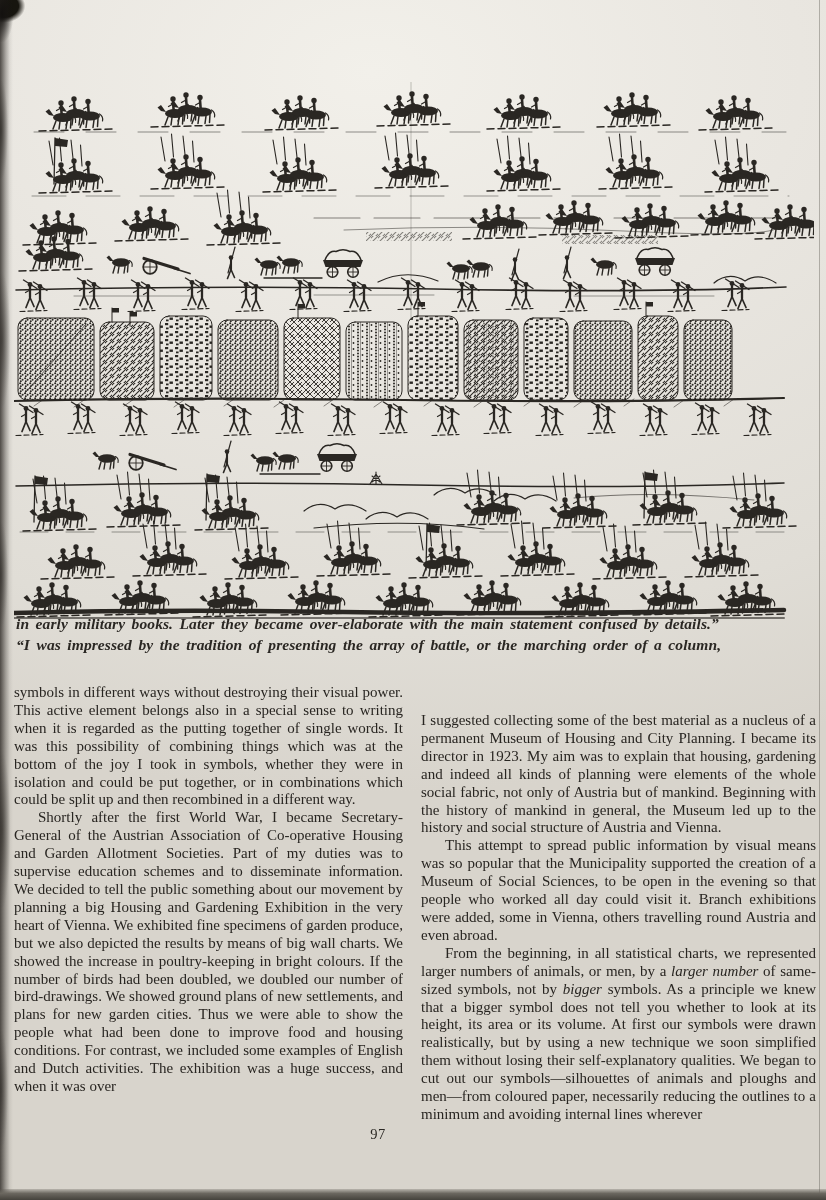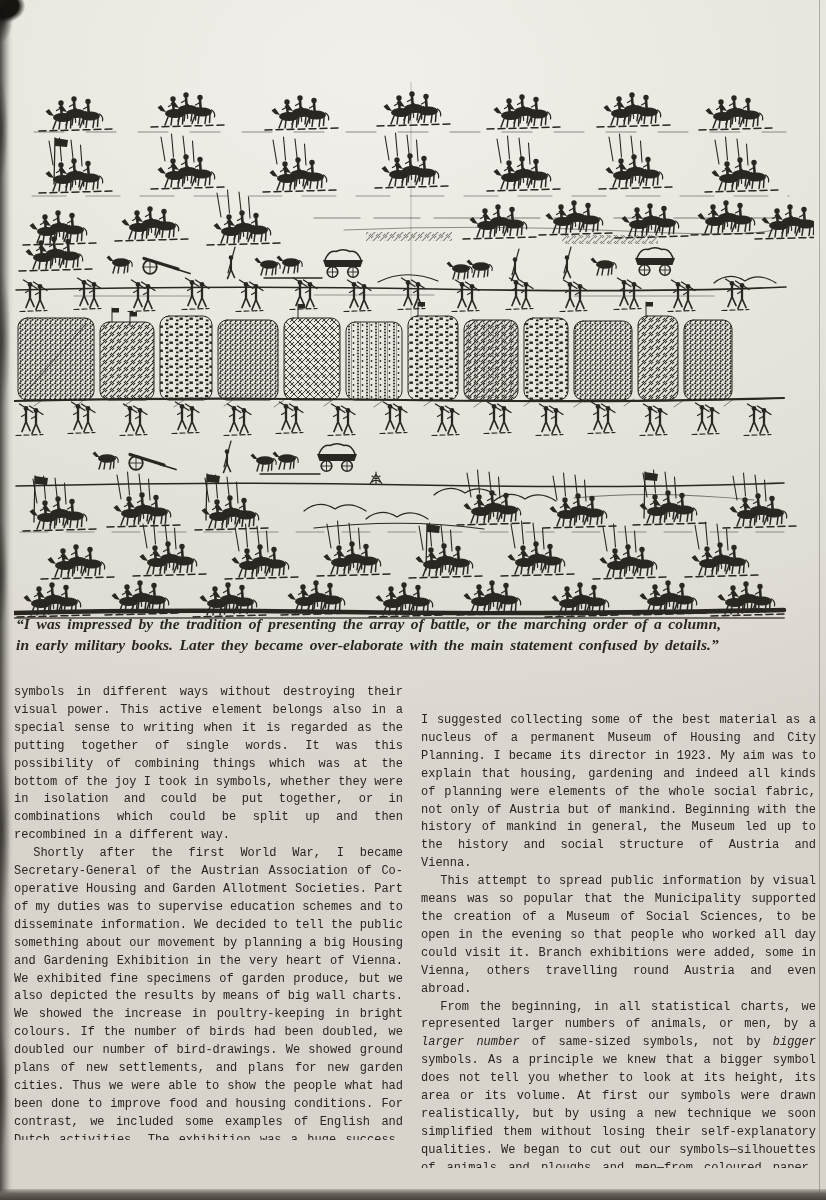--- a/index.html
+++ b/index.html
@@ -18,21 +18,21 @@
   .corner-blob{position:absolute;left:0;top:0;width:30px;height:28px;pointer-events:none;
     background:radial-gradient(28px 22px at 4px 6px, #17150f 52%, transparent 76%);}
   .edge-right{position:absolute;right:6px;top:0;width:1px;height:100%;background:rgba(70,66,58,.35);}
   .edge-bottom{position:absolute;left:0;bottom:0;width:100%;height:11px;
     background:linear-gradient(to bottom, rgba(90,86,78,.25), #6b675f 40%, #45423c);}
   .woodcut{position:absolute;left:14px;top:82px;width:800px;height:538px;}
   .caption{position:absolute;left:16px;top:613px;width:764px;margin:0;
     font-style:italic;font-weight:700;font-size:15.5px;line-height:21px;color:#2a2723;
     word-spacing:.16em;letter-spacing:.1px;}
   .cols{position:absolute;left:14px;top:684px;width:802px;display:flex;gap:18px;}
-  .col{font-size:12px;line-height:17.9px;text-align:justify;color:#282521;height:456px;overflow:hidden;font-family:Liberation Mono, monospace;}
+  .col{font-size:15px;line-height:17.9px;text-align:justify;color:#282521;height:456px;overflow:hidden;}
   .col.left{width:389px;}
   .col.right{width:395px;margin-top:28px;}
   .col p{margin:0;}
   .col p.indent{text-indent:1.6em;}
   .it{font-style:italic;}
   .pageno{position:absolute;left:0;top:1126px;width:756px;text-align:center;
     font-size:14.5px;color:#2b2824;letter-spacing:.5px;}
 </style>
 </head>
 <body>
@@ -310,34 +310,35 @@
           <use href="#cav" x="534" y="496"></use>
           <use href="#cav" x="622" y="494"></use>
           <use href="#cav" x="700" y="495"></use>
         <path d="M0 531 Q150 527 330 530 T 770 528" stroke-width="4.5"></path>
         <path d="M0 536 H770" stroke-width="2" opacity=".6"></path>
       </g>
     </g>
   </svg>
 
   <p class="caption">
+    <span style="display:block;">in early military books. Later they became over-elaborate with the main statement confused by details.”</span>
     <span style="display:block;">“I was impressed by the tradition of presenting the array of battle, or the marching order of a column,</span>
-    <span style="display:block;">in early military books. Later they became over-elaborate with the main statement confused by details.”</span>
   </p>
 
   <div class="cols">
     <div class="col left">
         <p><span>symbols in different ways without destroying their visual power. This active element belongs also in a special sense to writing when it is regarded as the putting together of single words. It was this possibility of combining things which was at the bottom of the joy I took in symbols, whether they were in isolation and could be put together, or in combinations which could be split up and then recombined in a different way.</span></p>
         <p class="indent"><span>Shortly after the first World War, I became Secretary-General of the Austrian Association of Co-operative Housing and Garden Allotment Societies. Part of my duties was to supervise education schemes and to disseminate information. We decided to tell the public something about our movement by planning a big Housing and Gardening Exhibition in the very heart of Vienna. We exhibited fine specimens of garden produce, but we also depicted the results by means of big wall charts. We showed the increase in poultry-keeping in bright colours. If the number of birds had been doubled, we doubled our number of bird-drawings. We showed ground plans of new settlements, and plans for new garden cities. Thus we were able to show the people what had been done to improve food and housing conditions. For contrast, we included some examples of English and Dutch activities. The exhibition was a huge success, and when it was over</span></p>
       </div>
     <div class="col right">
         <p><span>I suggested collecting some of the best material as a nucleus of a permanent Museum of Housing and City Planning. I became its director in 1923. My aim was to explain that housing, gardening and indeed all kinds of planning were elements of the whole social fabric, not only of Austria but of mankind. Beginning with the history of mankind in general, the Museum led up to the history and social structure of Austria and Vienna.</span></p>
         <p class="indent"><span>This attempt to spread public information by visual means was so popular that the Municipality supported the creation of a Museum of Social Sciences, to be open in the evening so that people who worked all day could visit it. Branch exhibitions were added, some in Vienna, others travelling round Austria and even abroad.</span></p>
         <p class="indent"><span>From the beginning, in all statistical charts, we represented larger numbers of animals, or men, by a </span><span class="it">larger number</span><span> of same-sized symbols, not by </span><span class="it">bigger</span><span> symbols. As a principle we knew that a bigger symbol does not tell you whether to look at its height, its area or its volume. At first our symbols were drawn realistically, but by using a new technique we soon simplified them without losing their self-explanatory qualities. We began to cut out our symbols—silhouettes of animals and ploughs and men—from coloured paper, necessarily reducing the outlines to a minimum and avoiding internal lines wherever</span></p>
       </div>
   </div>
 
+  <div class="pageno">97</div>
 
   <div class="corner-blob"></div>
   <div class="edge-left"></div>
   <div class="edge-right"></div>
   <div class="edge-bottom"></div>
 </div>
 
 </body></html>

